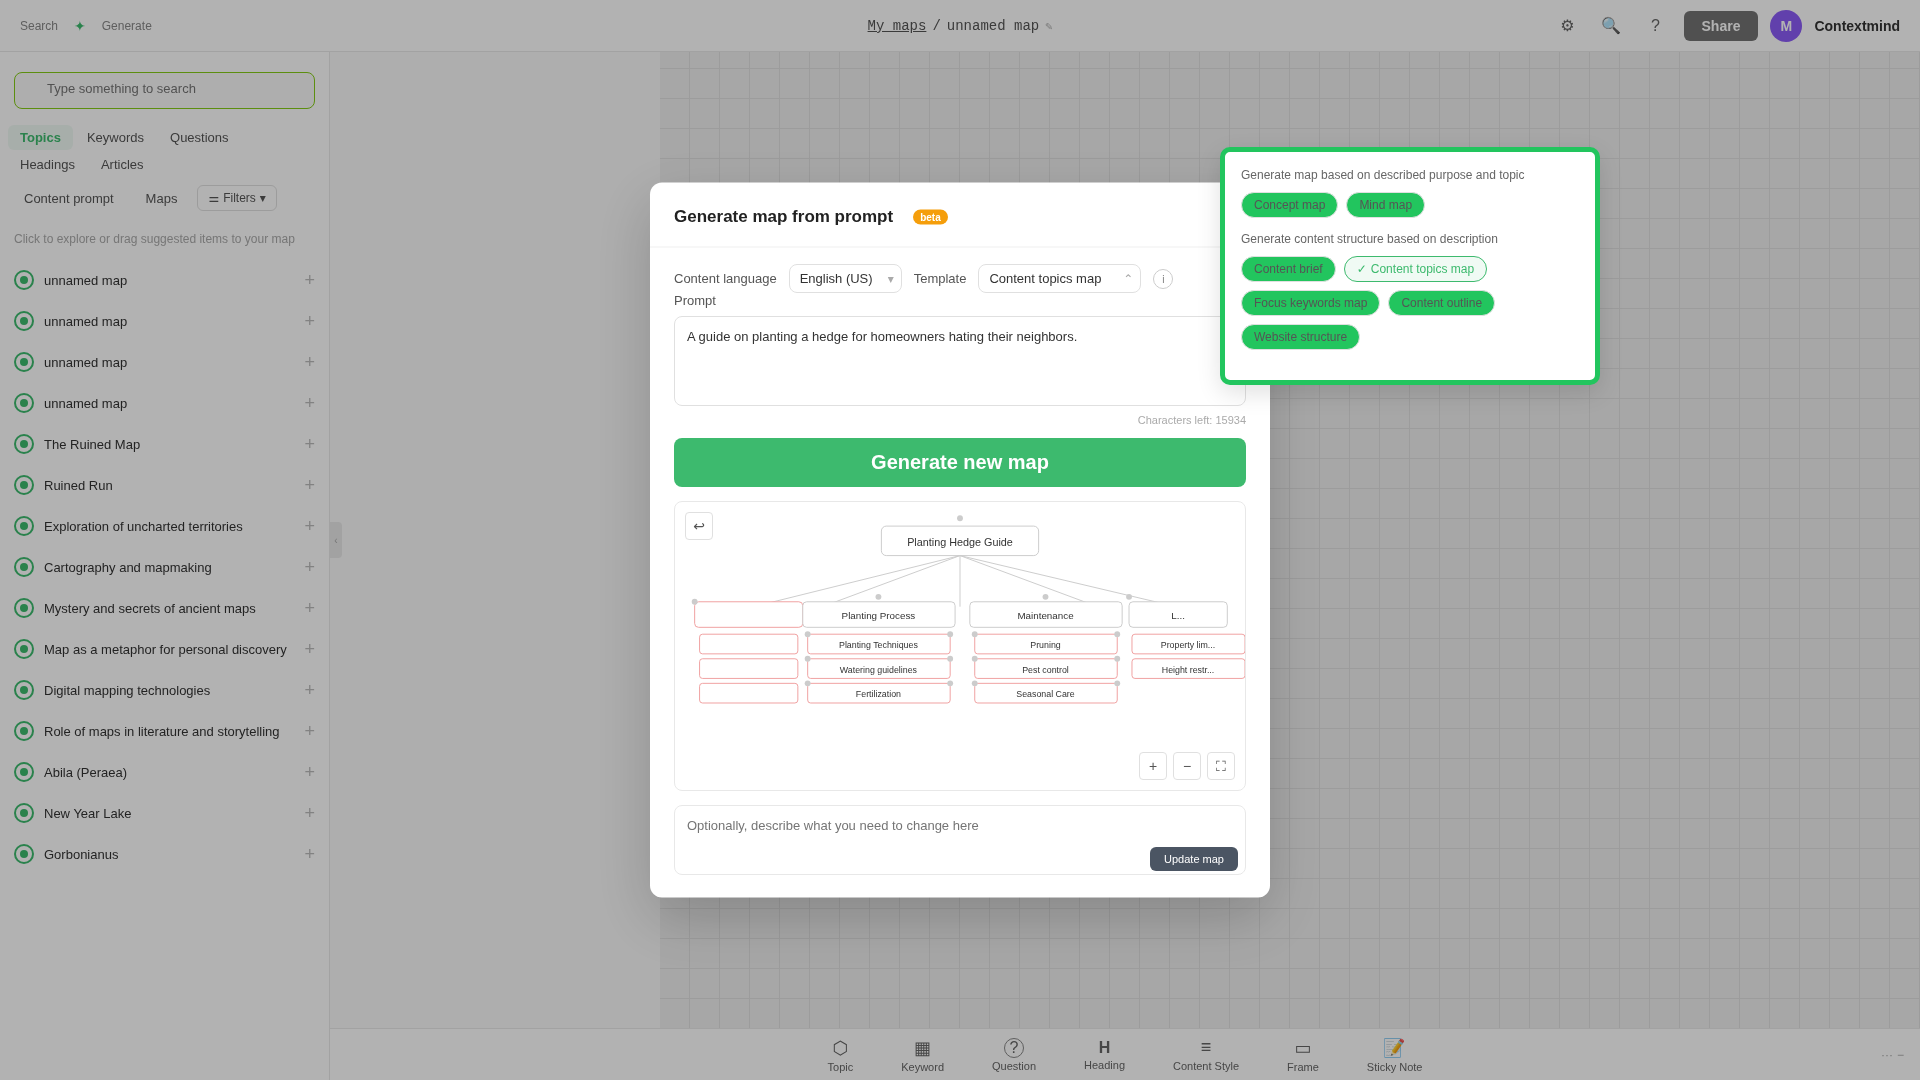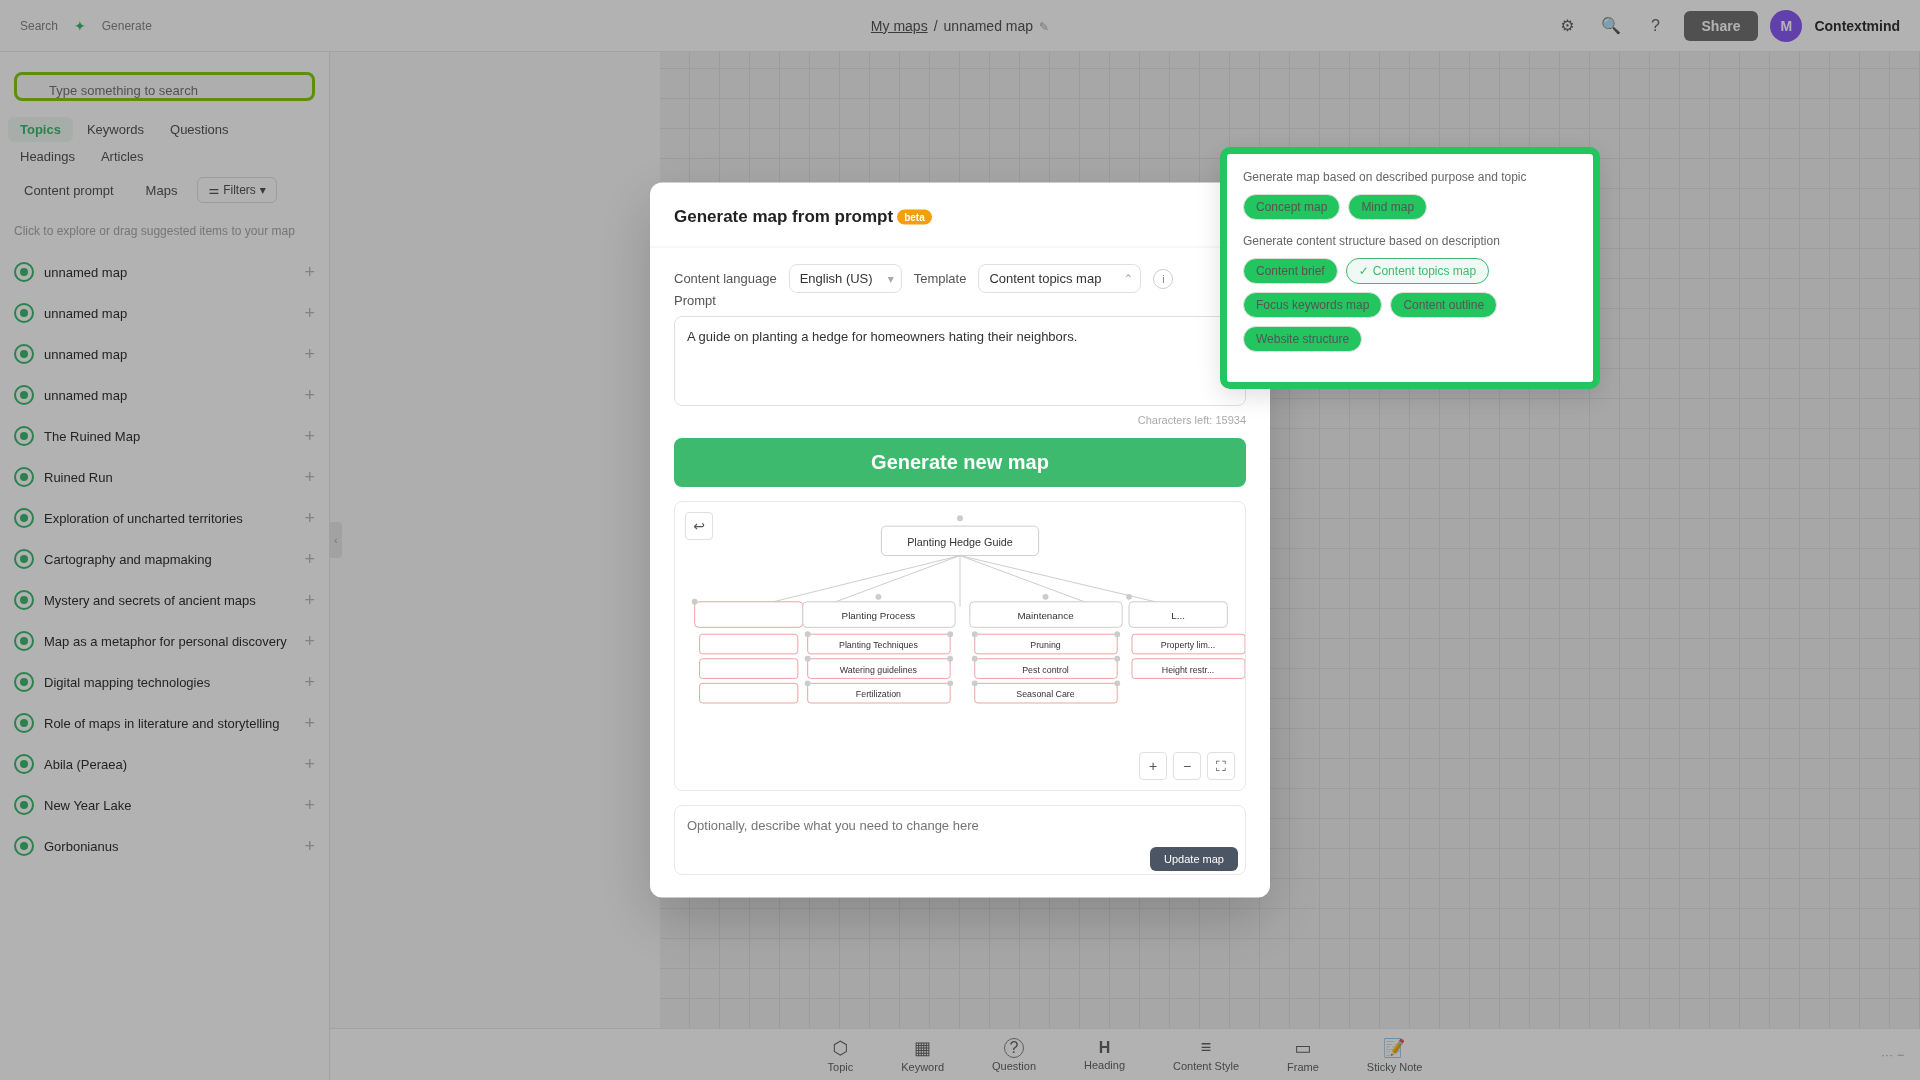--- a/index.html
+++ b/index.html
@@ -5,32 +5,32 @@
     * { box-sizing: border-box; margin: 0; padding: 0; }
     body { font-family: -apple-system, BlinkMacSystemFont, 'Segoe UI', sans-serif; background: #f5f5f5; width: 1920px; height: 1080px; overflow: hidden; position: relative; }
 
     
     .app-bg { width: 100%; height: 100%; background: #fafafa; position: relative; }
 
     
     .topbar { height: 52px; background: #fff; border-bottom: 1px solid #e8e8e8; display: flex; align-items: center; padding: 0 20px; gap: 20px; position: relative; z-index: 1; }
     .topbar-left { display: flex; align-items: center; gap: 16px; }
     .topbar-nav { color: #888; font-size: 12px; cursor: pointer; }
-    .topbar-center { position: absolute; left: 50%; transform: translateX(-50%); display: flex; align-items: flex-end; gap: 6px; color: #555; font-size: 14px; }
+    .topbar-center { position: absolute; left: 50%; transform: translateX(-50%); display: flex; align-items: flex-end; gap: 6px; color: #555; font-size: 14px; font-family: Liberation Mono, monospace; }
     .topbar-center a { color: #555; text-decoration: underline; cursor: pointer; }
     .topbar-right { margin-left: auto; display: flex; align-items: center; gap: 12px; }
     .share-btn { background: #737373; color: #fff; border: none; border-radius: 6px; padding: 7px 18px; font-size: 14px; font-weight: 600; cursor: pointer; }
     .avatar { width: 32px; height: 32px; border-radius: 50%; background: #8b5cf6; color: #fff; display: flex; align-items: center; justify-content: center; font-size: 14px; font-weight: 600; }
     .brand { font-size: 14px; font-weight: 600; color: #333; }
     .icon-btn { width: 32px; height: 32px; border-radius: 6px; background: transparent; border: none; cursor: pointer; display: flex; align-items: center; justify-content: center; color: #666; font-size: 16px; }
 
     
     .sidebar { width: 330px; height: calc(100% - 52px); background: #fff; border-right: 1px solid #e8e8e8; position: absolute; top: 52px; left: 0; overflow-y: auto; padding: 12px 0; }
     .search-bar { padding: 8px 14px; margin-bottom: 8px; }
-    .search-input { width: 100%; border: 3px solid #84cc16; border-radius: 8px; padding: 8px 12px 0 32px; font-size: 13px; color: #aaa; background: #fafafa; position: relative; }
+    .search-input { width: 100%; border: 1px solid #84cc16; border-radius: 8px; padding: 8px 12px 12px 32px; font-size: 13px; color: #aaa; background: #fafafa; position: relative; }
     .search-wrap { position: relative; }
     .search-wrap::before { content: '🔍'; position: absolute; left: 10px; top: 50%; transform: translateY(-50%); font-size: 12px; }
     .tabs-row { display: flex; align-items: center; gap: 2px; padding: 0 8px 8px; flex-wrap: wrap; }
     .tab-item { padding: 5px 12px; border-radius: 6px; font-size: 13px; cursor: pointer; color: #555; }
     .tab-item.active { background: #f0faf4; color: #3dba6e; font-weight: 600; }
     .content-styles-row { display: flex; align-items: center; gap: 8px; padding: 0 12px 12px; }
     .filters-btn { display: flex; align-items: center; gap: 4px; padding: 5px 10px; border: 1px solid #e0e0e0; border-radius: 6px; font-size: 12px; color: #555; cursor: pointer; background: #fff; }
     .hint-text { padding: 8px 14px 12px; font-size: 12px; color: #aaa; line-height: 1.4; }
     .map-item { display: flex; align-items: center; padding: 10px 14px; cursor: pointer; border-radius: 0; }
     .map-item-icon { width: 20px; height: 20px; border-radius: 50%; border: 2px solid #3dba6e; display: flex; align-items: center; justify-content: center; margin-right: 10px; flex-shrink: 0; }
@@ -46,21 +46,21 @@
     .bottom-toolbar { height: 52px; background: #fff; border-top: 1px solid #e8e8e8; position: absolute; bottom: 0; left: 330px; right: 0; display: flex; align-items: center; justify-content: center; gap: 32px; }
     .tool-item { display: flex; flex-direction: column; align-items: center; gap: 2px; cursor: pointer; color: #666; font-size: 11px; padding: 4px 8px; border-radius: 6px; }
     .tool-icon { font-size: 18px; }
     .bottom-right-controls { position: absolute; right: 16px; display: flex; align-items: center; gap: 4px; font-size: 12px; color: #aaa; }
 
     
     .overlay { position: fixed; top: 0; left: 0; right: 0; bottom: 0; background: rgba(0,0,0,0.3); z-index: 100; }
 
     
     .modal { position: fixed; top: 50%; left: 50%; transform: translate(-50%, -50%); background: #fff; border-radius: 12px; width: 620px; max-height: 720px; z-index: 200; box-shadow: 0 20px 60px rgba(0,0,0,0.2); overflow: hidden; }
-    .modal-header { padding: 20px 24px 16px; display: flex; align-items: center; gap: 4px; border-bottom: 1px solid #f0f0f0; }
+    .modal-header { padding: 20px 24px 16px; display: flex; align-items: center; gap: 20px; border-bottom: 1px solid #f0f0f0; }
     .modal-title { font-size: 17px; font-weight: 600; color: #222; }
     .beta-badge { background: #f59e0b; color: #fff; font-size: 10px; font-weight: 700; padding: 2px 7px; border-radius: 20px; }
     .modal-close { margin-left: auto; background: none; border: none; font-size: 20px; color: #aaa; cursor: pointer; width: 28px; height: 28px; display: flex; align-items: center; justify-content: center; border-radius: 4px; }
 
     .modal-body { padding: 16px 24px; overflow-y: auto; max-height: calc(720px - 70px); }
 
     
     .template-row { display: flex; align-items: center; gap: 12px; margin-bottom: 0; flex-wrap: wrap; }
     .template-label { font-size: 13px; color: #555; }
     .lang-select { border: 1px solid #e0e0e0; border-radius: 8px; padding: 6px 28px 6px 10px; font-size: 13px; color: #333; background: #fff; cursor: pointer; appearance: none; position: relative; }
@@ -82,21 +82,21 @@
     
     .map-preview { border: 1px solid #e8e8e8; border-radius: 8px; background: #fff; overflow: hidden; position: relative; height: 290px; margin-bottom: 14px; }
     .map-svg { width: 100%; height: 100%; }
 
     
     .update-area { position: relative; margin-bottom: 14px; }
     .update-input { width: 100%; border: 1px solid #e8e8e8; border-radius: 8px; padding: 12px; font-size: 13px; color: #aaa; height: 70px; resize: none; font-family: inherit; }
     .update-btn { position: absolute; bottom: 8px; right: 8px; background: #4b5563; color: #fff; border: none; border-radius: 6px; padding: 6px 14px; font-size: 11px; cursor: pointer; }
 
     
-    .tooltip-popup { position: fixed; top: 147px; right: 320px; background: #fff; border: 7px solid #22c55e; border-radius: 10px; padding: 16px; width: 380px; box-shadow: 0 8px 24px rgba(0,0,0,0.12); z-index: 300; }
+    .tooltip-popup { position: fixed; top: 147px; right: 320px; background: #fff; border: 5px solid #22c55e; border-radius: 10px; padding: 16px; width: 380px; box-shadow: 0 8px 24px rgba(0,0,0,0.12); z-index: 300; }
     .tooltip-section-title { font-size: 12px; color: #666; margin-bottom: 10px; }
     .tooltip-chips { display: flex; gap: 8px; flex-wrap: wrap; margin-bottom: 14px; }
     .tooltip-chip { border: 1px solid #e0e0e0; border-radius: 20px; padding: 5px 12px; font-size: 12px; color: #555; cursor: pointer; background: #22c55e; }
     .tooltip-chip.active { background: #f0faf4; border-color: #3dba6e; color: #3dba6e; display: flex; align-items: center; gap: 4px; }
     .tooltip-chip .check { color: #3dba6e; font-size: 12px; }
     .zoom-controls { position: absolute; bottom: 10px; right: 10px; display: flex; gap: 6px; }
     .zoom-btn { width: 28px; height: 28px; background: rgba(255,255,255,0.9); border: 1px solid #e0e0e0; border-radius: 4px; display: flex; align-items: center; justify-content: center; cursor: pointer; font-size: 14px; color: #555; }
     .back-btn { position: absolute; top: 10px; left: 10px; width: 28px; height: 28px; background: rgba(255,255,255,0.9); border: 1px solid #e0e0e0; border-radius: 4px; display: flex; align-items: center; justify-content: center; cursor: pointer; font-size: 14px; color: #555; }
   </style>
 </head>

